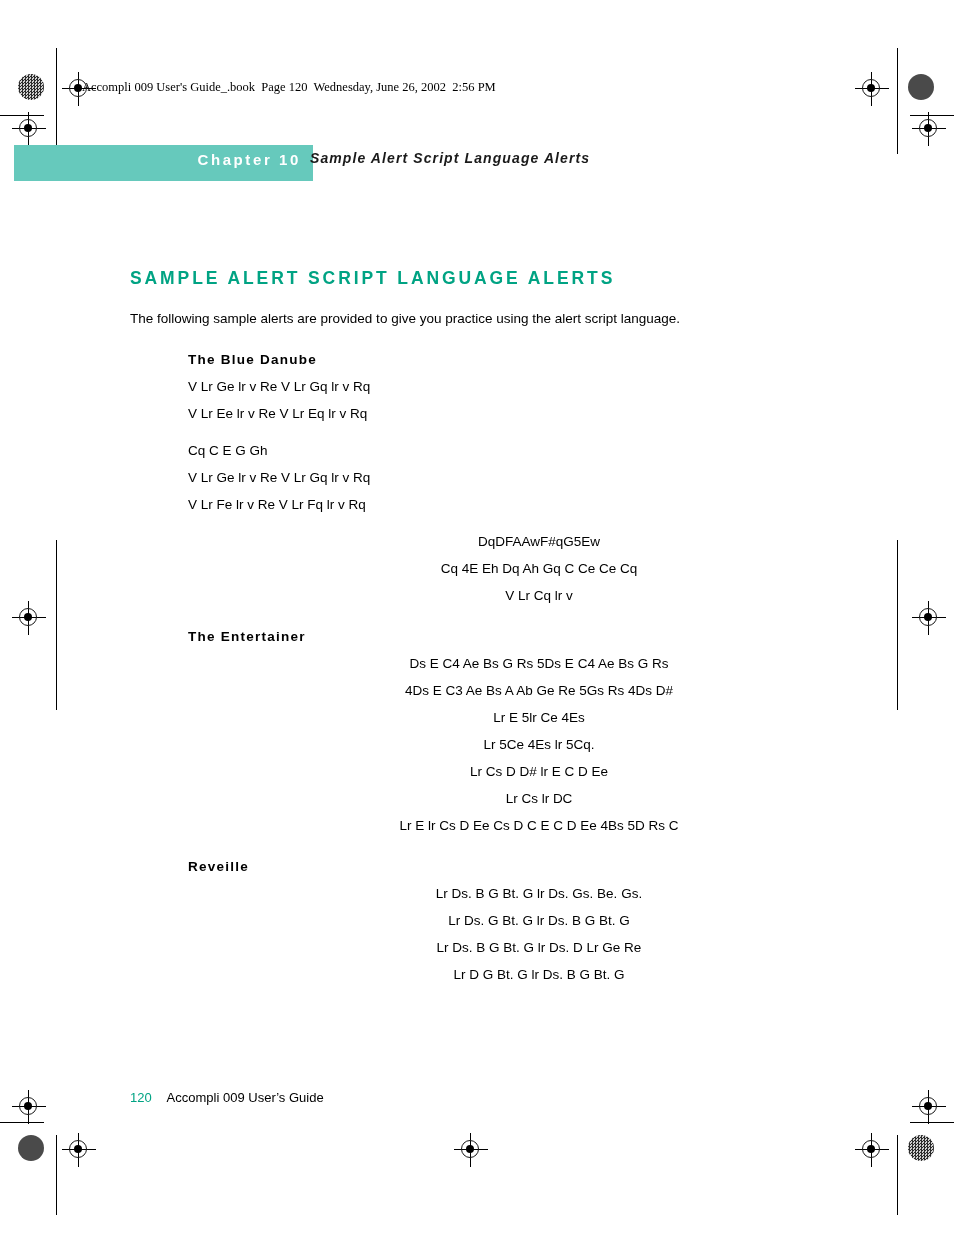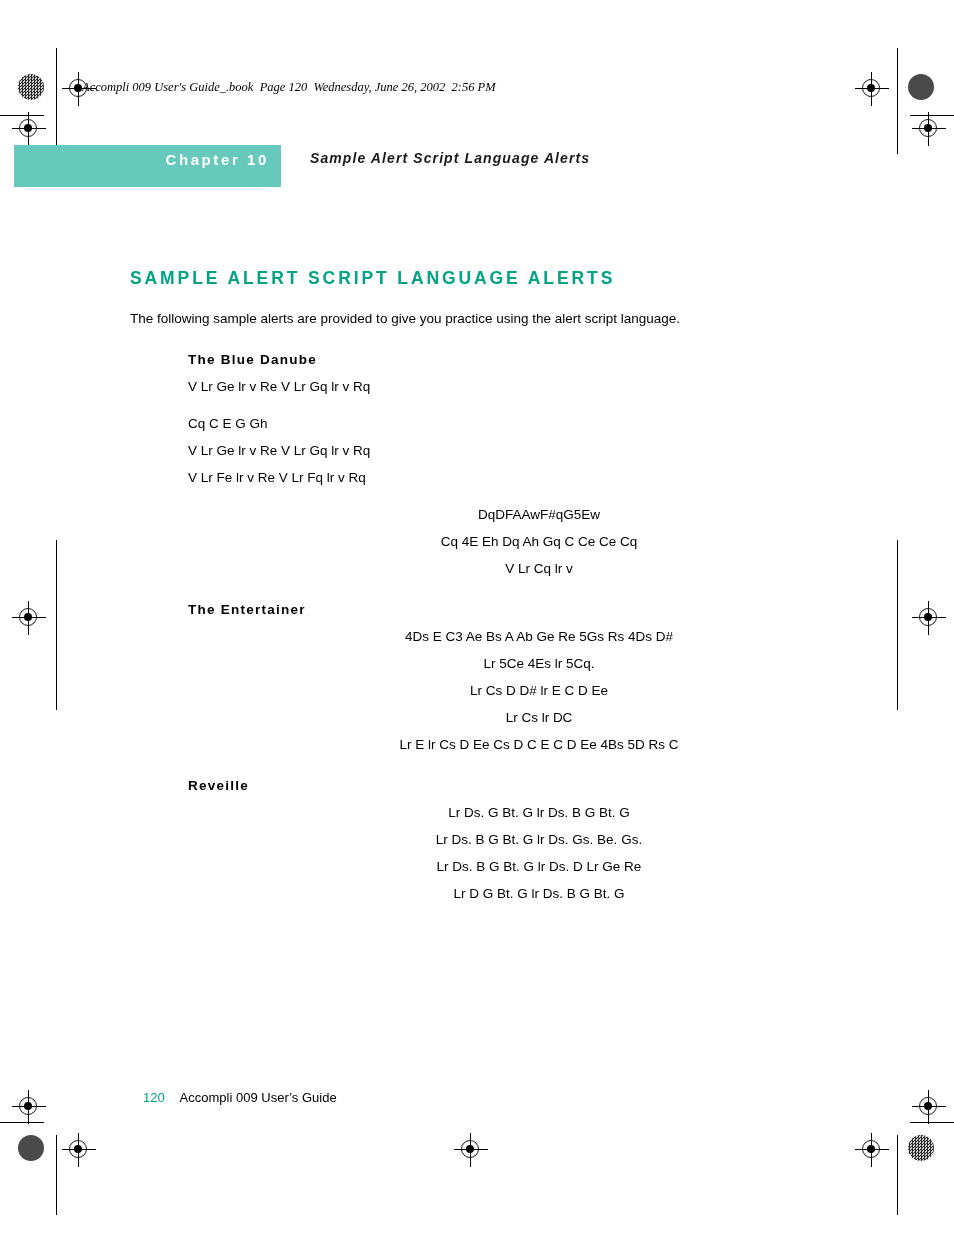--- a/index.html
+++ b/index.html
@@ -71,31 +71,31 @@
 
   
   .run-head {
     position: absolute;
     left: 82px;
     top: 80px;
     font-family: "Liberation Serif", serif;
     font-size: 12.5px;
     color: #000000;
     white-space: pre;
-    font-style: italic;
   }
 
   
   .chapter-bar {
     position: absolute;
     left: 14px;
     top: 145px;
     width: 267px;
-    height: 42px;
+    height: 36px;
     background: #66c9bc;
+    padding-left: 32px;
   }
   .chapter-bar-label {
     position: absolute;
     right: 12px;
     top: 6px;
     color: #ffffff;
     font-size: 15px;
     font-weight: bold;
     letter-spacing: 2.6px;
     white-space: nowrap;
@@ -152,21 +152,20 @@
   .stanza:last-child { margin-bottom: 0; text-align: center; }
   .block { margin-bottom: 26px; margin-top: 13px; }
 
   
   .footer {
     position: absolute;
     left: 130px;
     top: 1090px;
     font-size: 13px;
     white-space: nowrap;
-    margin-left: 13px;
   }
   .footer-pageno {
     color: #00a383;
     margin-right: 12px;
   }
   .footer-title {
     color: #000000;
   }
 </style>
 </head>
@@ -268,47 +267,50 @@
   <div class="chapter-subtitle">Sample Alert Script Language Alerts</div>
 
   <div class="content">
     <h1 class="section-title">SAMPLE ALERT SCRIPT LANGUAGE ALERTS</h1>
     <p class="intro indent">The following sample alerts are provided to give you practice using the alert script language.</p>
     <div id="sections-host">
         <div class="block indent">
           <div class="subhead">The Blue Danube</div>
           <div class="stanza">
             <div class="code-line">V Lr Ge lr v Re V Lr Gq lr v Rq</div>
+            <div class="code-line">V Lr Ee lr v Re V Lr Eq lr v Rq</div>
           </div>
           <div class="stanza">
             <div class="code-line">Cq C E G Gh</div>
             <div class="code-line">V Lr Ge lr v Re V Lr Gq lr v Rq</div>
             <div class="code-line">V Lr Fe lr v Re V Lr Fq lr v Rq</div>
           </div>
           <div class="stanza">
             <div class="code-line">DqDFAAwF#qG5Ew</div>
             <div class="code-line">Cq 4E Eh Dq Ah Gq C Ce Ce Cq</div>
             <div class="code-line">V Lr Cq lr v</div>
           </div>
         </div>
         <div class="block indent">
           <div class="subhead">The Entertainer</div>
           <div class="stanza">
+            <div class="code-line">Ds E C4 Ae Bs G Rs 5Ds E C4 Ae Bs G Rs</div>
             <div class="code-line">4Ds E C3 Ae Bs A Ab Ge Re 5Gs Rs 4Ds D#</div>
+            <div class="code-line">Lr E 5lr Ce 4Es</div>
             <div class="code-line">Lr 5Ce 4Es lr 5Cq.</div>
             <div class="code-line">Lr Cs D D# lr E C D Ee</div>
             <div class="code-line">Lr Cs lr DC</div>
             <div class="code-line">Lr E lr Cs D Ee Cs D C E C D Ee 4Bs 5D Rs C</div>
           </div>
         </div>
         <div class="block indent">
           <div class="subhead">Reveille</div>
           <div class="stanza">
+            <div class="code-line">Lr Ds. B G Bt. G lr Ds. Gs. Be. Gs.</div>
             <div class="code-line">Lr Ds. G Bt. G lr Ds. B G Bt. G</div>
-            <div class="code-line">Lr Ds. B G Bt. G lr Ds. Gs. Be. Gs.</div>
             <div class="code-line">Lr Ds. B G Bt. G lr Ds. D Lr Ge Re</div>
             <div class="code-line">Lr D G Bt. G lr Ds. B G Bt. G</div>
           </div>
         </div>
       </div>
   </div>
 
   <div class="footer">
     <span class="footer-pageno">120</span>
     <span class="footer-title">Accompli 009 User’s Guide</span>

